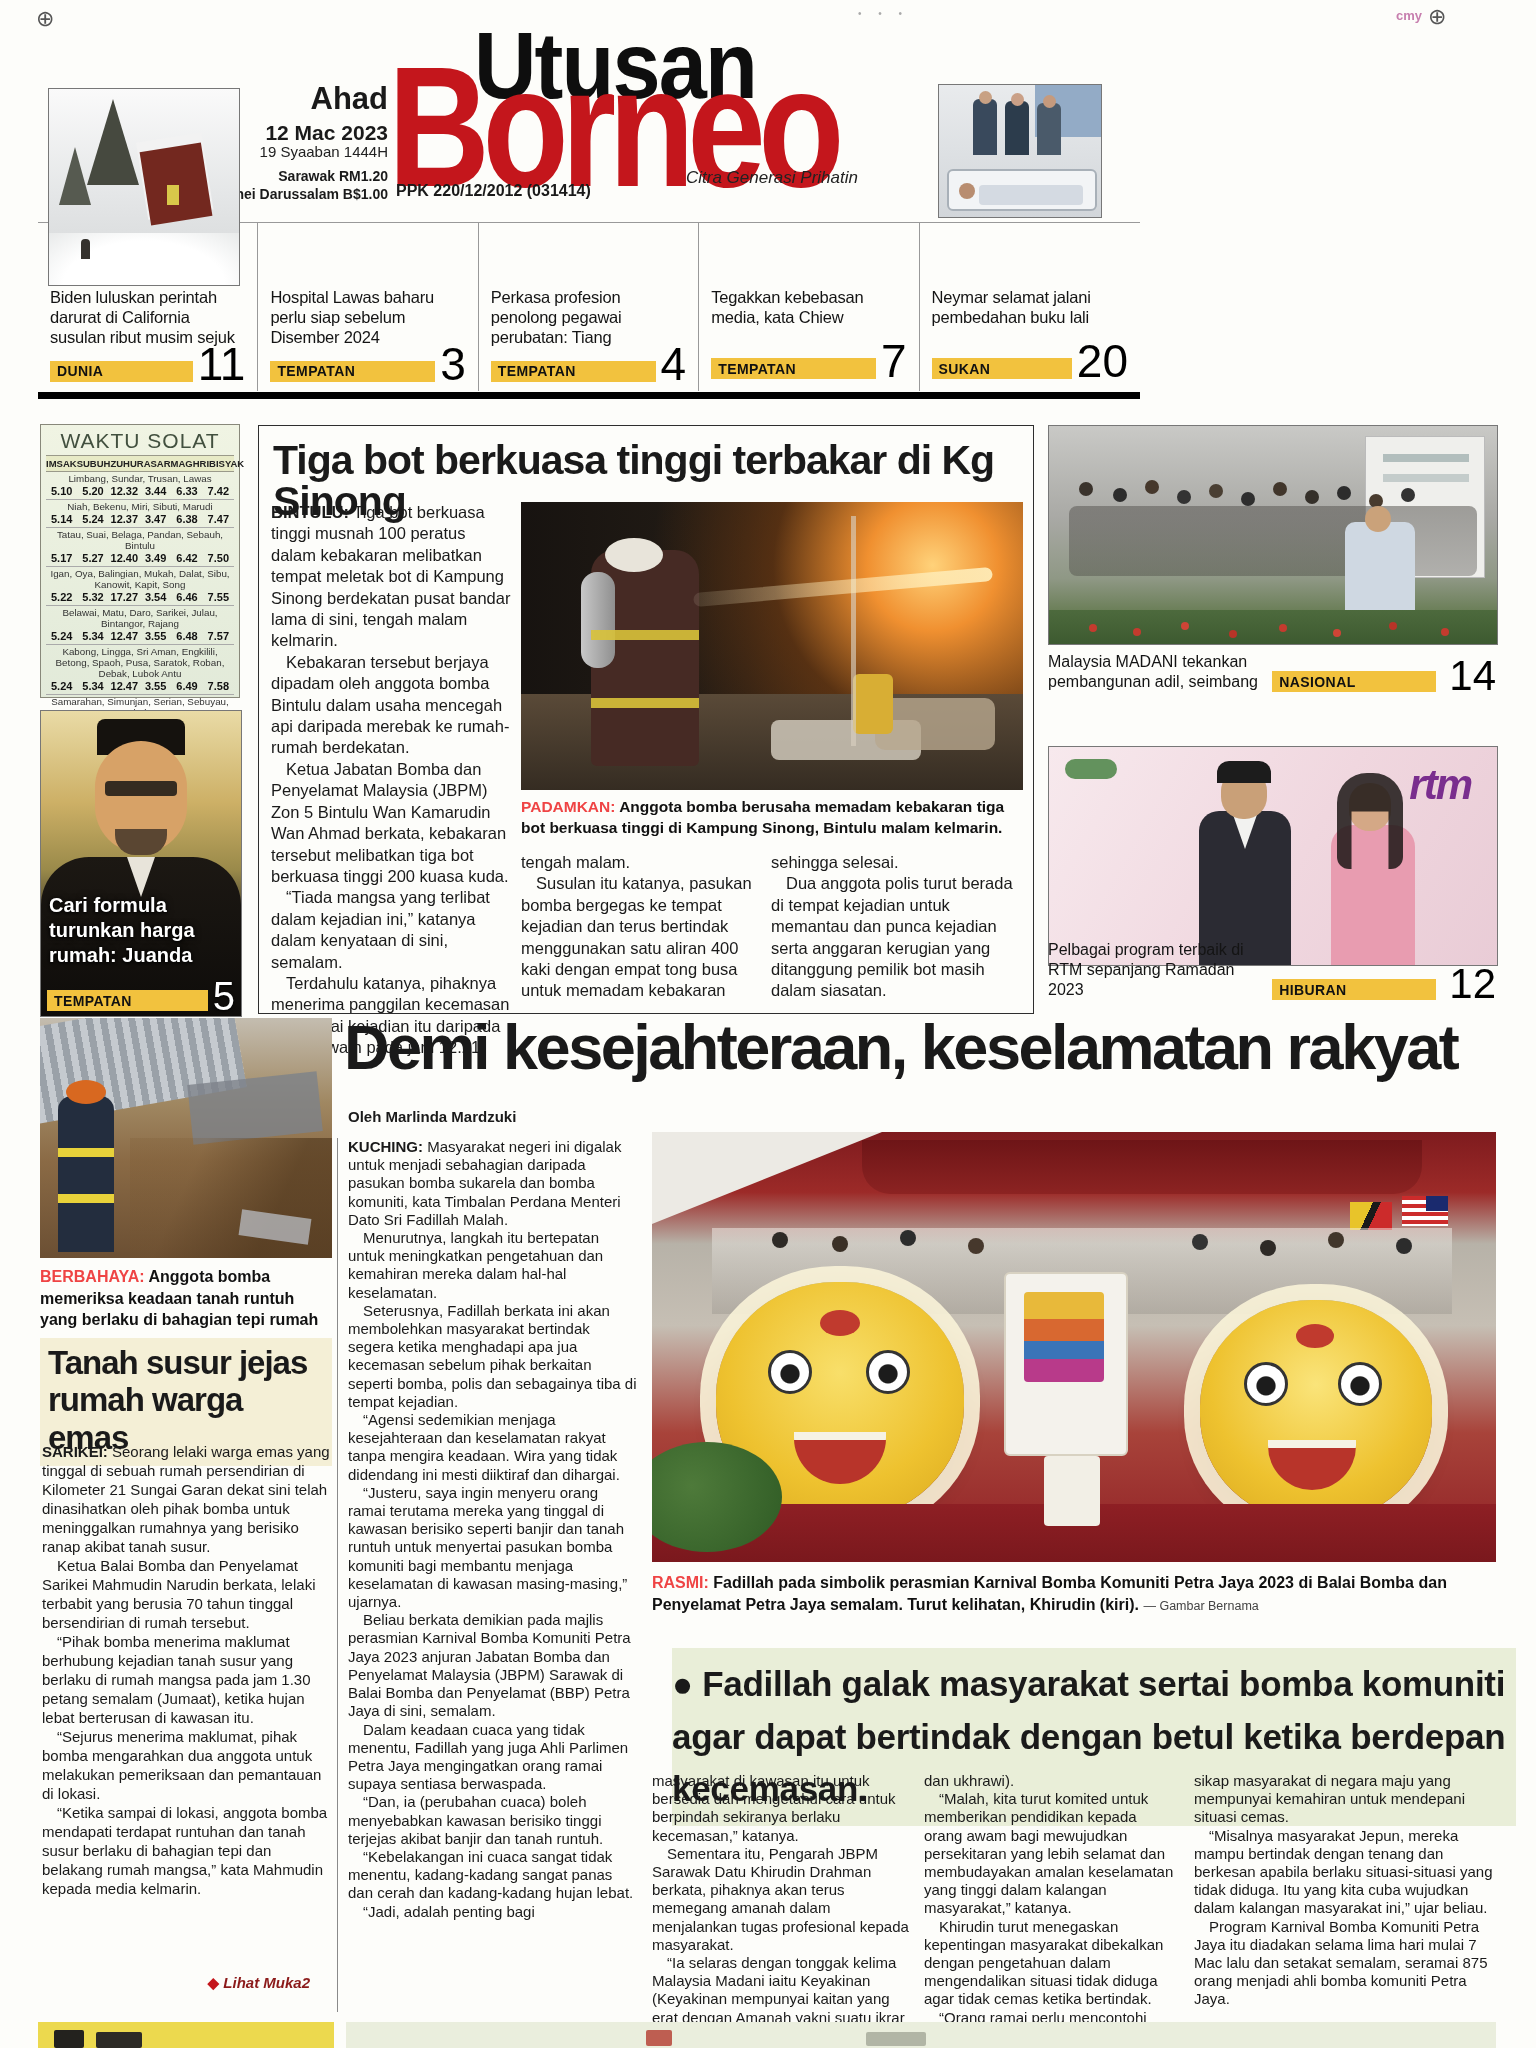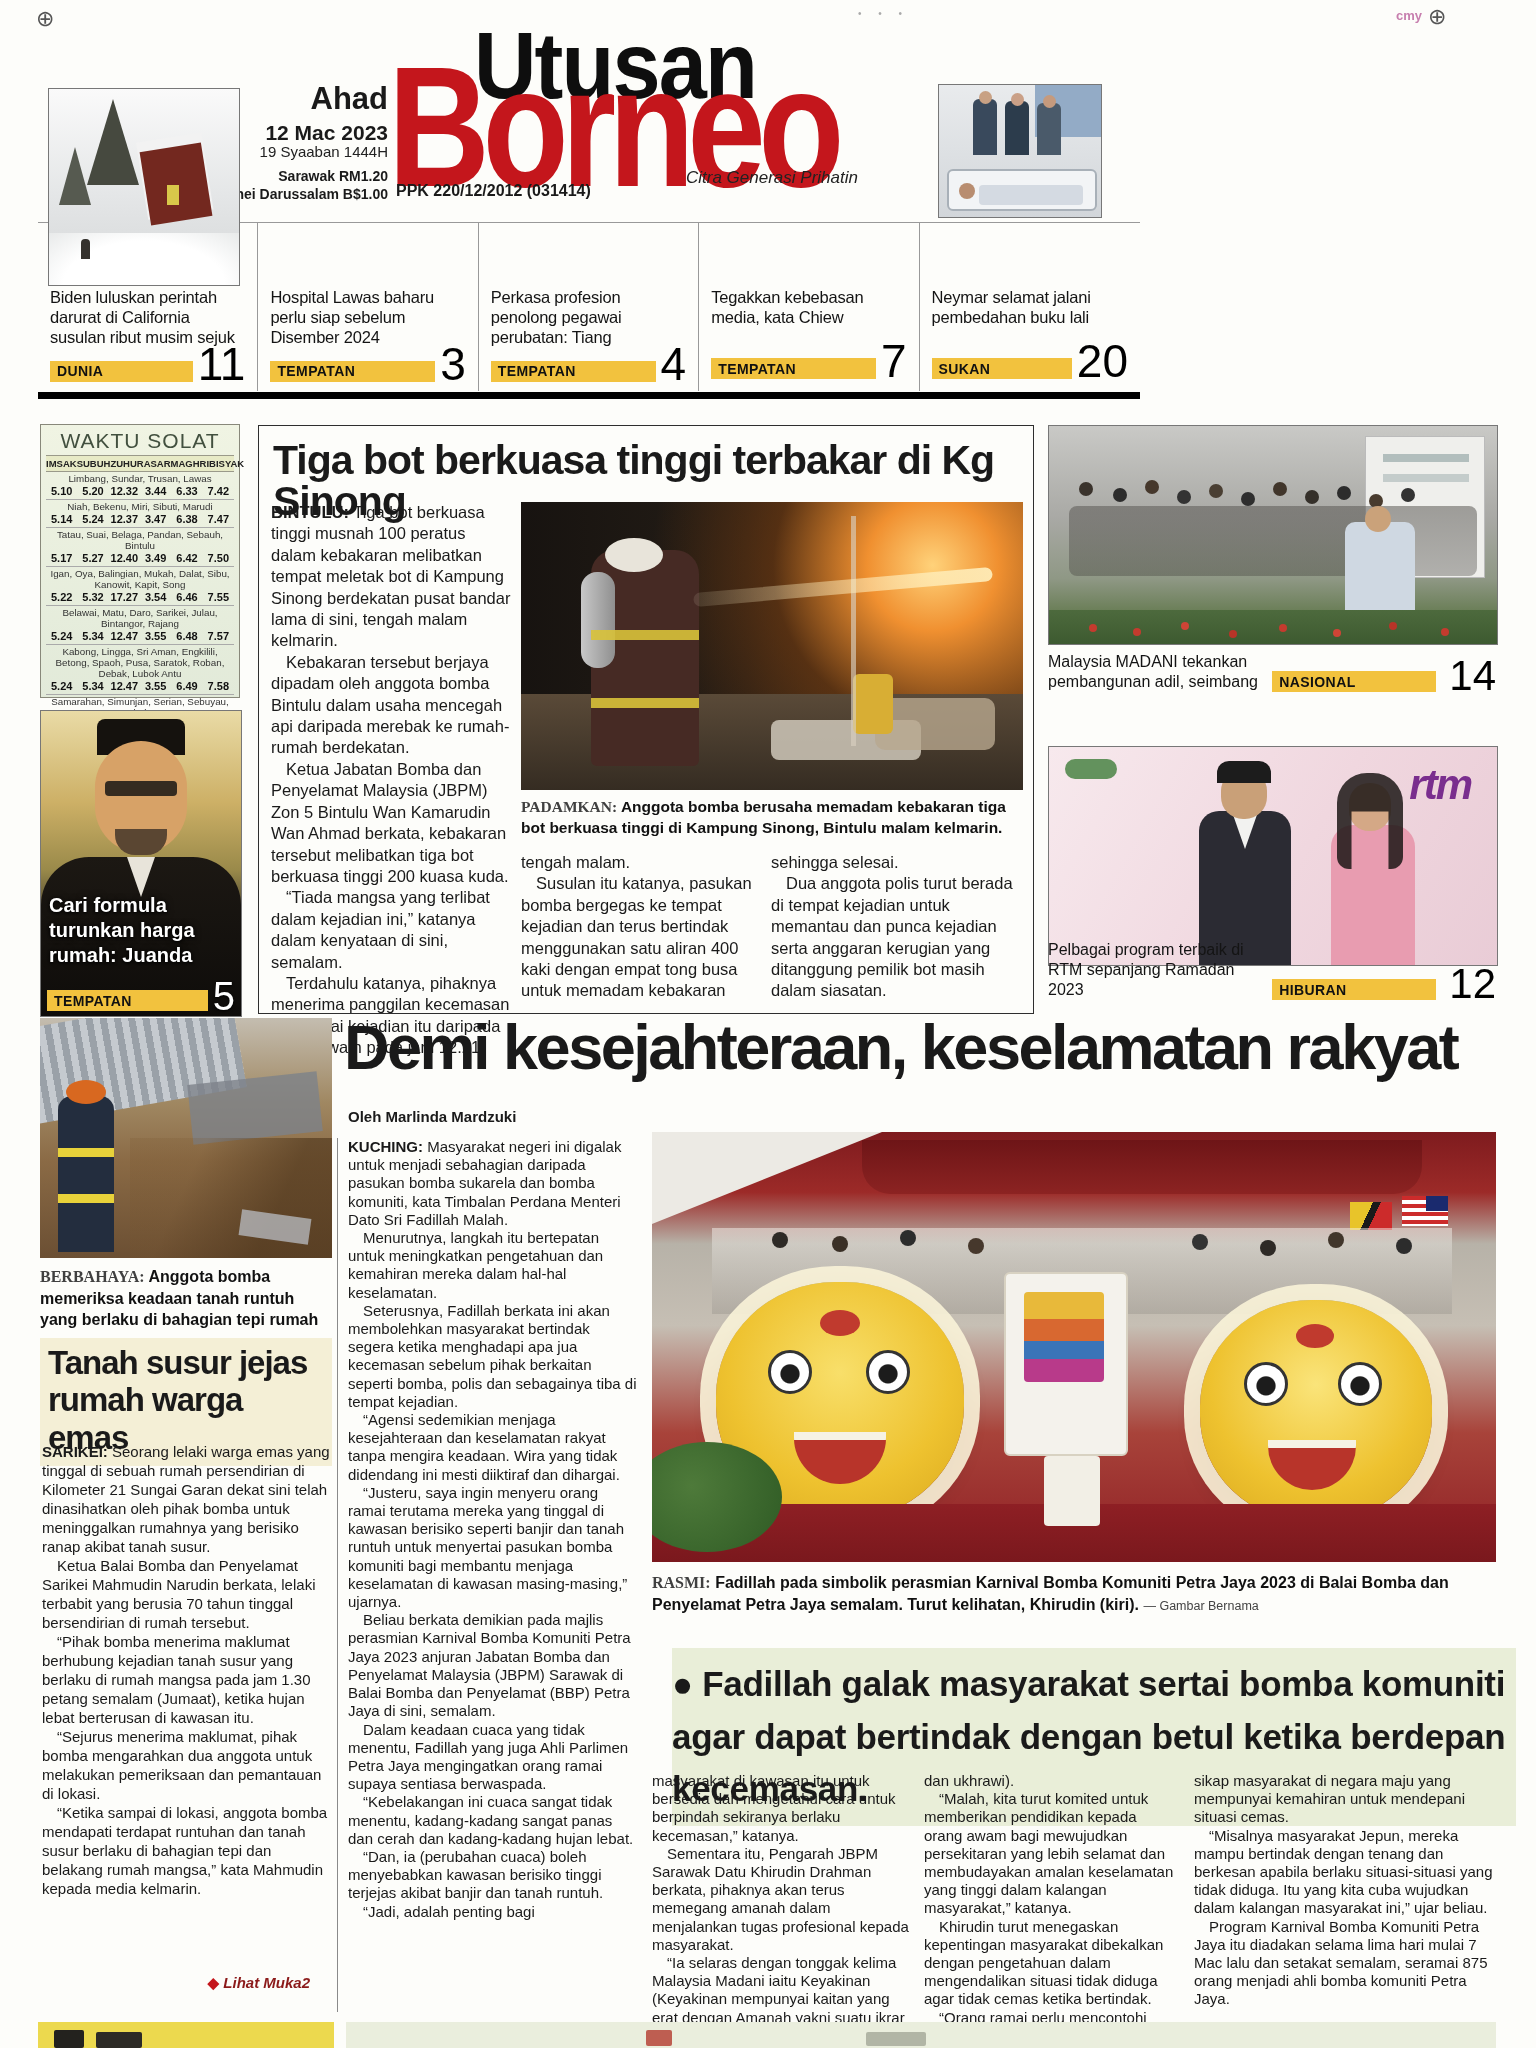--- a/index.html
+++ b/index.html
@@ -51,21 +51,21 @@
   
   .fire-box{border:1.5px solid #2e2e2e;}
   .story-h1{font-size:41px;font-weight:800;letter-spacing:-1px;line-height:1;}
   .t16 p{font-size:16.5px;line-height:21.4px;}
   .t15 p{font-size:15px;line-height:18.2px;}
   .t15b p{font-size:15px;line-height:19px;}
   .paras p{text-indent:15px;}
   .cont p+p{text-indent:15px;}
   .lead b{font-weight:800;}
   .cap{font-weight:bold;font-size:15.5px;line-height:21px;color:#111;}
-  .cap-label{color:#404040;font-weight:800;font-family:Liberation Serif, serif;}
+  .cap-label{color:#ef4444;font-weight:800;}
   .credit{font-weight:normal;font-size:12.5px;color:#444;}
   .caprow{display:flex;align-items:flex-end;gap:8px;}
   .caprow .capt{flex:1;font-size:16px;line-height:20px;color:#141414;}
   .caprow .badge-bar{flex:0 0 150px;}
   .caprow .badge-num{font-size:42px;}
   .bighead{font-size:63px;font-weight:800;letter-spacing:-2.5px;line-height:1;white-space:nowrap;}
   .byline{font-size:15px;font-weight:bold;}
   .vline{background:#8a8a8a;}
   .subhead{background:#e9eed8;font-weight:800;font-size:35px;line-height:1.5;padding:10px 0;letter-spacing:-.3px;margin-left:20px;}
   .lans-head{background:#f4efd6;font-weight:800;font-size:33px;line-height:1.13;letter-spacing:-1px;padding:6px 4px 10px 8px;}
@@ -375,22 +375,22 @@
 
   <div class="abs t15 cont" style="left:348px;top:1138px;width:290px;">
     <p class="lead"><b>KUCHING:</b> <span>Masyarakat negeri ini digalak untuk menjadi sebahagian daripada pasukan bomba sukarela dan bomba komuniti, kata Timbalan Perdana Menteri Dato Sri Fadillah Malah.</span></p>
     <span class="paras" style="display:block;">
         <p>Menurutnya, langkah itu bertepatan untuk meningkatkan pengetahuan dan kemahiran mereka dalam hal-hal keselamatan.</p>
         <p>Seterusnya, Fadillah berkata ini akan membolehkan masyarakat bertindak segera ketika menghadapi apa jua kecemasan sebelum pihak berkaitan seperti bomba, polis dan sebagainya tiba di tempat kejadian.</p>
         <p>“Agensi sedemikian menjaga kesejahteraan dan keselamatan rakyat tanpa mengira keadaan. Wira yang tidak didendang ini mesti diiktiraf dan dihargai.</p>
         <p>“Justeru, saya ingin menyeru orang ramai terutama mereka yang tinggal di kawasan berisiko seperti banjir dan tanah runtuh untuk menyertai pasukan bomba komuniti bagi membantu menjaga keselamatan di kawasan masing-masing,” ujarnya.</p>
         <p>Beliau berkata demikian pada majlis perasmian Karnival Bomba Komuniti Petra Jaya 2023 anjuran Jabatan Bomba dan Penyelamat Malaysia (JBPM) Sarawak di Balai Bomba dan Penyelamat (BBP) Petra Jaya di sini, semalam.</p>
         <p>Dalam keadaan cuaca yang tidak menentu, Fadillah yang juga Ahli Parlimen Petra Jaya mengingatkan orang ramai supaya sentiasa berwaspada.</p>
+        <p>“Dan, ia (perubahan cuaca) boleh menyebabkan kawasan berisiko tinggi terjejas akibat banjir dan tanah runtuh.</p>
         <p>“Kebelakangan ini cuaca sangat tidak menentu, kadang-kadang sangat panas dan cerah dan kadang-kadang hujan lebat.</p>
-        <p>“Dan, ia (perubahan cuaca) boleh menyebabkan kawasan berisiko tinggi terjejas akibat banjir dan tanah runtuh.</p>
         <p>“Jadi, adalah penting bagi</p>
       </span>
   </div>
 
   <div class="photo" style="left:652px;top:1132px;width:844px;height:430px;background:linear-gradient(180deg,#7e1b1e 0%,#9c2a28 14%,#b7b2a8 26%,#c6bfb4 45%,#a8433a 70%,#8e1f24 100%);">
     <div class="ph" style="left:0;top:0;width:230px;height:92px;background:#eceae4;clip-path:polygon(0 0,100% 0,0 100%);"></div>
     <div class="ph" style="left:210px;top:8px;width:560px;height:54px;background:linear-gradient(180deg,#6e1517,#8c2322);border-radius:0 0 28px 28px;"></div>
     <div class="ph" style="right:48px;top:64px;width:46px;height:30px;background:repeating-linear-gradient(180deg,#cc2b2b 0 4px,#fff 4px 8px);"></div>
     <div class="ph" style="right:48px;top:64px;width:22px;height:15px;background:#1a2a6e;"></div>
     <div class="ph" style="right:104px;top:70px;width:42px;height:28px;background:linear-gradient(115deg,#e8c42a 42%,#1a1a1a 42% 56%,#cc2b2b 56%);"></div>

